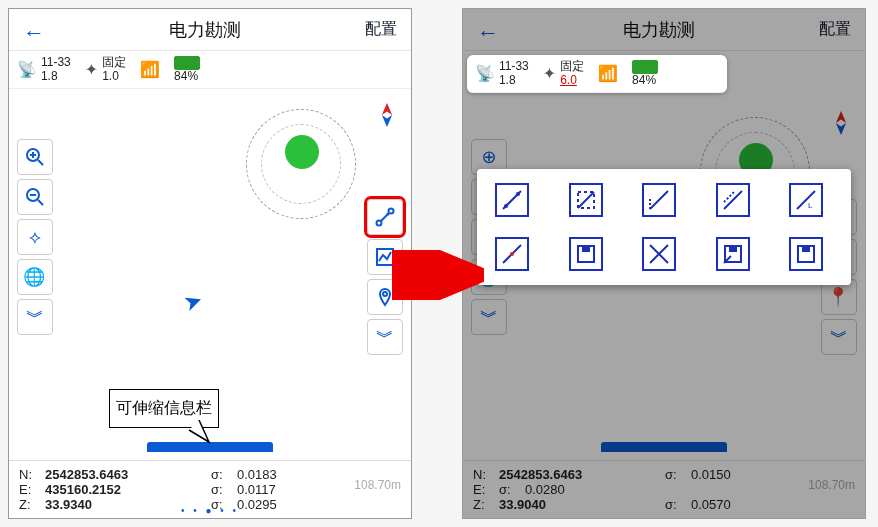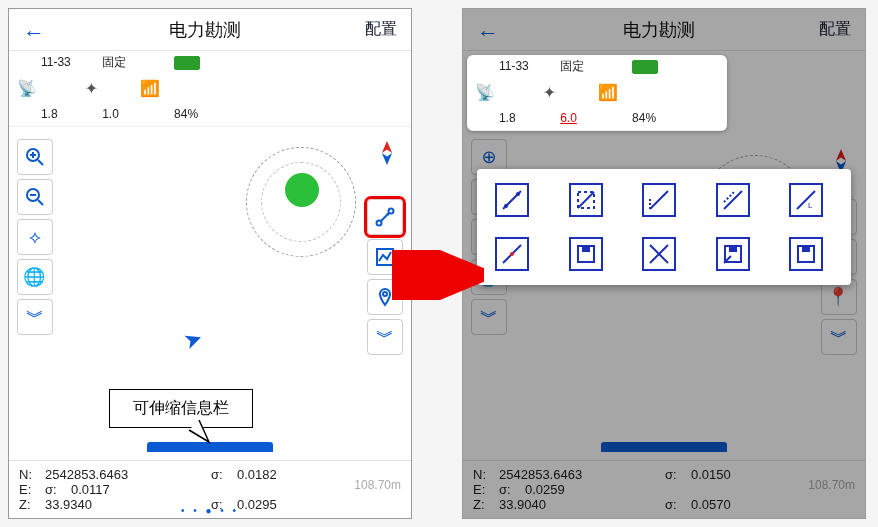--- a/index.html
+++ b/index.html
@@ -83,21 +83,20 @@
       display: flex;
       align-items: center;
       gap: 4px;
       font-size: 12px;
       color: #222;
     }
     .stat .values {
       display: flex;
       flex-direction: column;
       line-height: 1.1;
-      gap: 38px;
     }
     .red { color: #d00; text-decoration: underline; }
     .battery-icon {
       width: 26px;
       height: 14px;
       border: 1.5px solid #2a9d2a;
       border-radius: 2px;
       background: #2a9d2a;
       position: relative;
     }
@@ -189,21 +188,21 @@
       border-top: 1px solid #ddd;
       z-index: 3;
     }
     .coord-row {
       display: flex;
       font-size: 13px;
       color: #222;
       gap: 6px;
     }
     .coord-row .lbl { width: 20px; }
-    .coord-row .val1 { width: 160px; }
+    .coord-row .val1 { width: 160px; font-weight: bold; }
     .coord-row .lbl2 { width: 20px; }
     .tab {
       position: absolute;
       bottom: 66px;
       left: 50%;
       transform: translateX(-50%);
       width: 126px;
       height: 10px;
       background: #0a5bd3;
       border-radius: 3px 3px 0 0;
@@ -224,21 +223,21 @@
       color: #0a5bd3;
       letter-spacing: 3px;
     }
     
     .callout {
       position: absolute;
       left: 100px;
       bottom: 90px;
       background: #fff;
       border: 1.5px solid #000;
-      padding: 8px 23px;
+      padding: 8px 6px;
       font-size: 16px;
       z-index: 4;
     }
     .callout-tail {
       position: absolute;
       left: 172px;
       bottom: 68px;
       z-index: 4;
     }
     
@@ -372,24 +371,25 @@
     <div class="callout">可伸缩信息栏</div>
     <svg class="callout-tail" width="34" height="30">
         <polyline points="18,0 28,22 8,10" fill="#fff" stroke="#000" stroke-width="1.5"></polyline>
       </svg>
 
     <div class="coordbar">
       <div class="coord-row">
           <span class="lbl">N:</span>
           <span class="val1">2542853.6463</span>
           <span class="lbl2">σ:</span>
-          <span>0.0182</span>
+          <span>0.0183</span>
         </div>
       <div class="coord-row">
           <span class="lbl">E:</span>
+          <span class="val1">435160.2152</span>
           <span class="lbl2">σ:</span>
           <span>0.0117</span>
         </div>
       <div class="coord-row">
           <span class="lbl">Z:</span>
           <span class="val1">33.9340</span>
           <span class="lbl2">σ:</span>
           <span>0.0295</span>
         </div>
       <span class="mini-dist">108.70m</span>
@@ -524,21 +524,21 @@
     <div class="coordbar">
       <div class="coord-row">
           <span class="lbl">N:</span>
           <span class="val1">2542853.6463</span>
           <span class="lbl2">σ:</span>
           <span>0.0150</span>
         </div>
       <div class="coord-row">
           <span class="lbl">E:</span>
           <span class="lbl2">σ:</span>
-          <span>0.0259</span>
+          <span>0.0280</span>
         </div>
       <div class="coord-row">
           <span class="lbl">Z:</span>
           <span class="val1">33.9040</span>
           <span class="lbl2">σ:</span>
           <span>0.0570</span>
         </div>
       <span class="mini-dist">108.70m</span>
     </div>
   </div>

